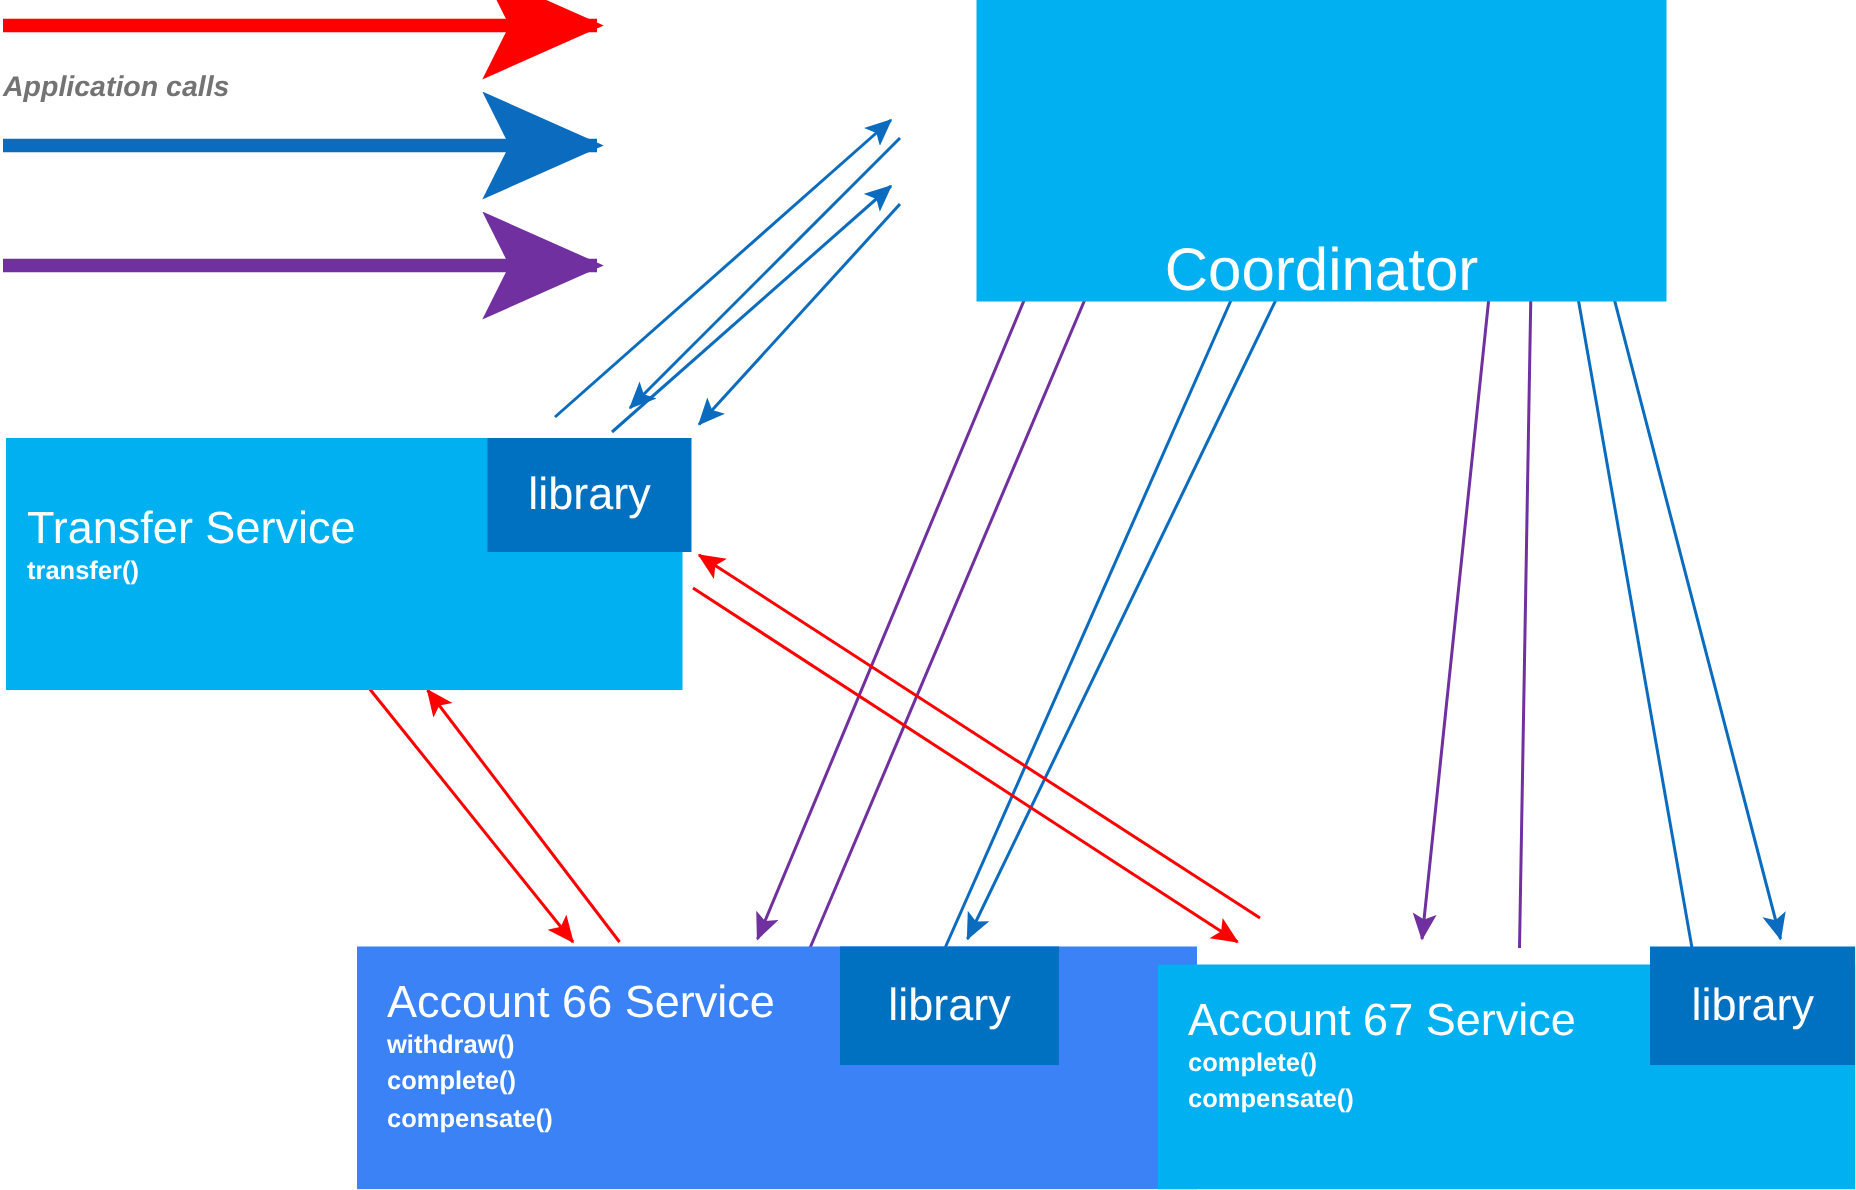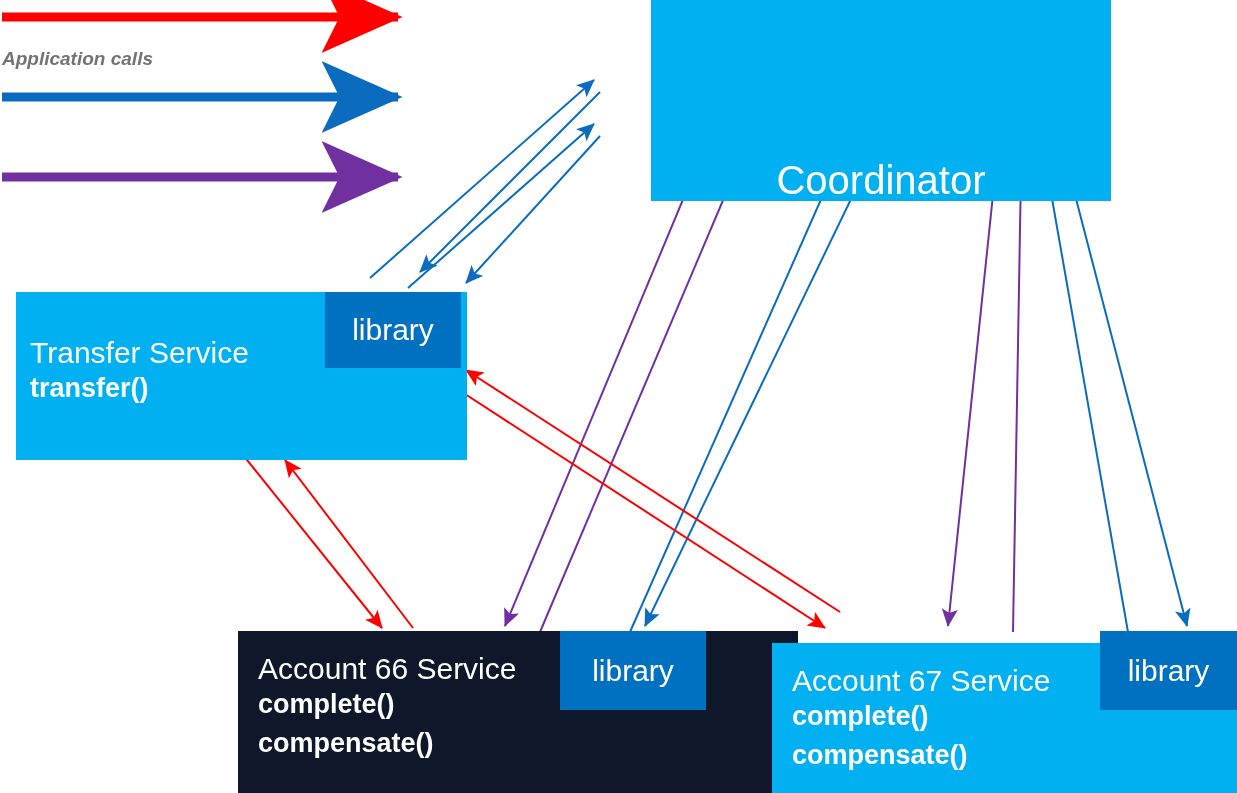--- a/index.html
+++ b/index.html
@@ -1,21 +1,21 @@
 <!DOCTYPE html>
 <html><head>
 <meta charset="utf-8">
 <style>
   html,body{margin:0;padding:0;background:#ffffff;}
   body{font-family:"Liberation Sans",sans-serif;}
   #canvas{position:relative;width:1237px;height:793px;background:#ffffff;overflow:hidden;}
   svg.layer{position:absolute;left:0;top:0;width:1237px;height:793px;}
   .node{position:absolute;box-sizing:border-box;color:#ffffff;}
   .node .title{font-size:30px;line-height:1.05;white-space:nowrap;}
-  .node .method{font-size:27px;line-height:1.45;font-weight:bold;white-space:nowrap;}
+  .node .method{font-size:17px;line-height:1.45;font-weight:bold;white-space:nowrap;}
   .lib{position:absolute;box-sizing:border-box;color:#ffffff;display:flex;align-items:center;justify-content:center;}
   .lib span{font-size:30px;}
   .legend-label{position:absolute;font-size:19px;font-style:italic;font-weight:bold;color:#737373;white-space:nowrap;}
 </style>
 </head>
 <body>
 
 <div id="canvas">
 
   <svg class="layer" viewBox="0 0 1237 793">
@@ -98,30 +98,31 @@
       <line x1="2" y1="177" x2="398" y2="177" stroke="#7030A0" stroke-width="9" marker-end="url(#ah-purple)"></line>
     </g>
   </svg>
 
   <div class="legend-label" style="left:2px;top:48px;">Application calls</div>
 
   <div class="node" style="left:603px;top:0px;width:460px;height:201px;background:#00B0F0;display:flex;align-items:flex-end;justify-content:center;margin-left:48px;">
     <div class="title" style="font-size:40px;">Coordinator</div>
   </div>
 
-  <div class="node" style="left:16px;top:292px;width:451px;height:168px;background:#00B0F0;padding:45px 0 0 14px;">
+  <div class="node" style="left:4px;top:292px;width:451px;height:168px;background:#00B0F0;padding:45px 0 0 14px;">
     <div class="title">Transfer Service</div>
     <div class="method">transfer()</div>
   </div>
   <div class="lib" style="left:325px;top:292px;width:136px;height:76px;background:#0070C0;">
     <span>library</span>
   </div>
 
-  <div class="node" style="left:238px;top:631px;width:560px;height:162px;background:#0f172a;padding:22px 0 0 20px;">
+  <div class="node" style="left:238px;top:631px;width:560px;height:162px;background:#3b82f6;padding:22px 0 0 20px;">
     <div class="title">Account 66 Service</div>
+    <div class="method">withdraw()</div>
     <div class="method">complete()</div>
     <div class="method">compensate()</div>
   </div>
   <div class="lib" style="left:560px;top:631px;width:146px;height:79px;background:#0070C0;">
     <span>library</span>
   </div>
 
   <div class="node" style="left:772px;top:631px;width:465px;height:162px;background:#00B0F0;padding:22px 0 0 20px;margin-top:12px;">
     <div class="title">Account 67 Service</div>
     <div class="method">complete()</div>

